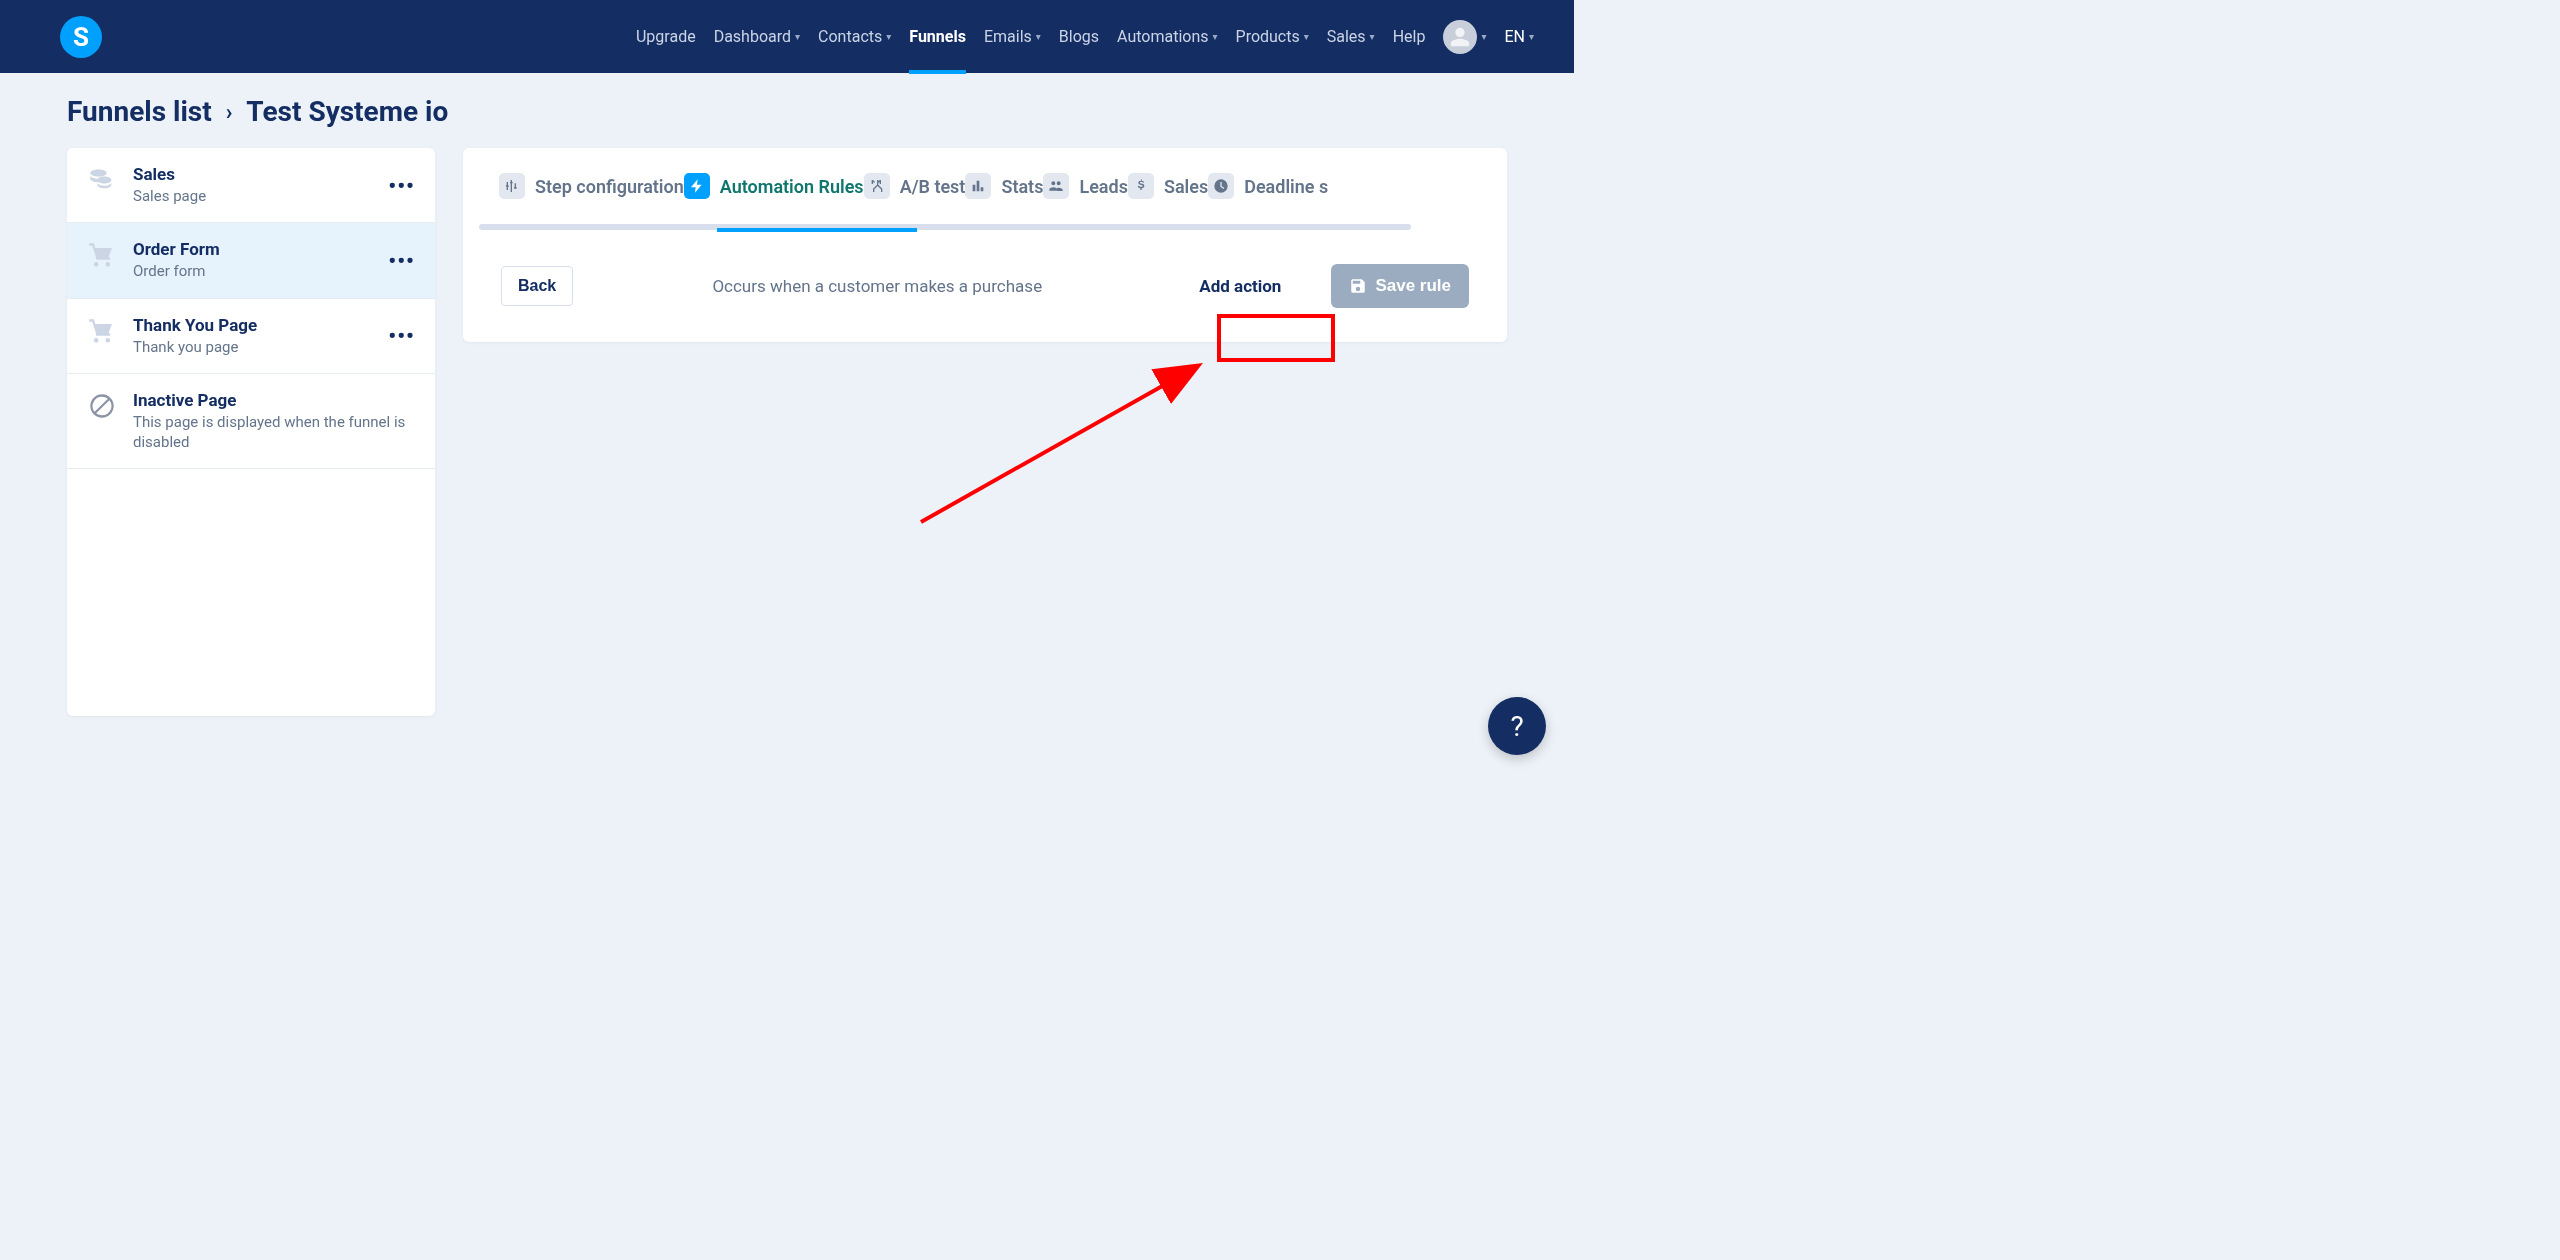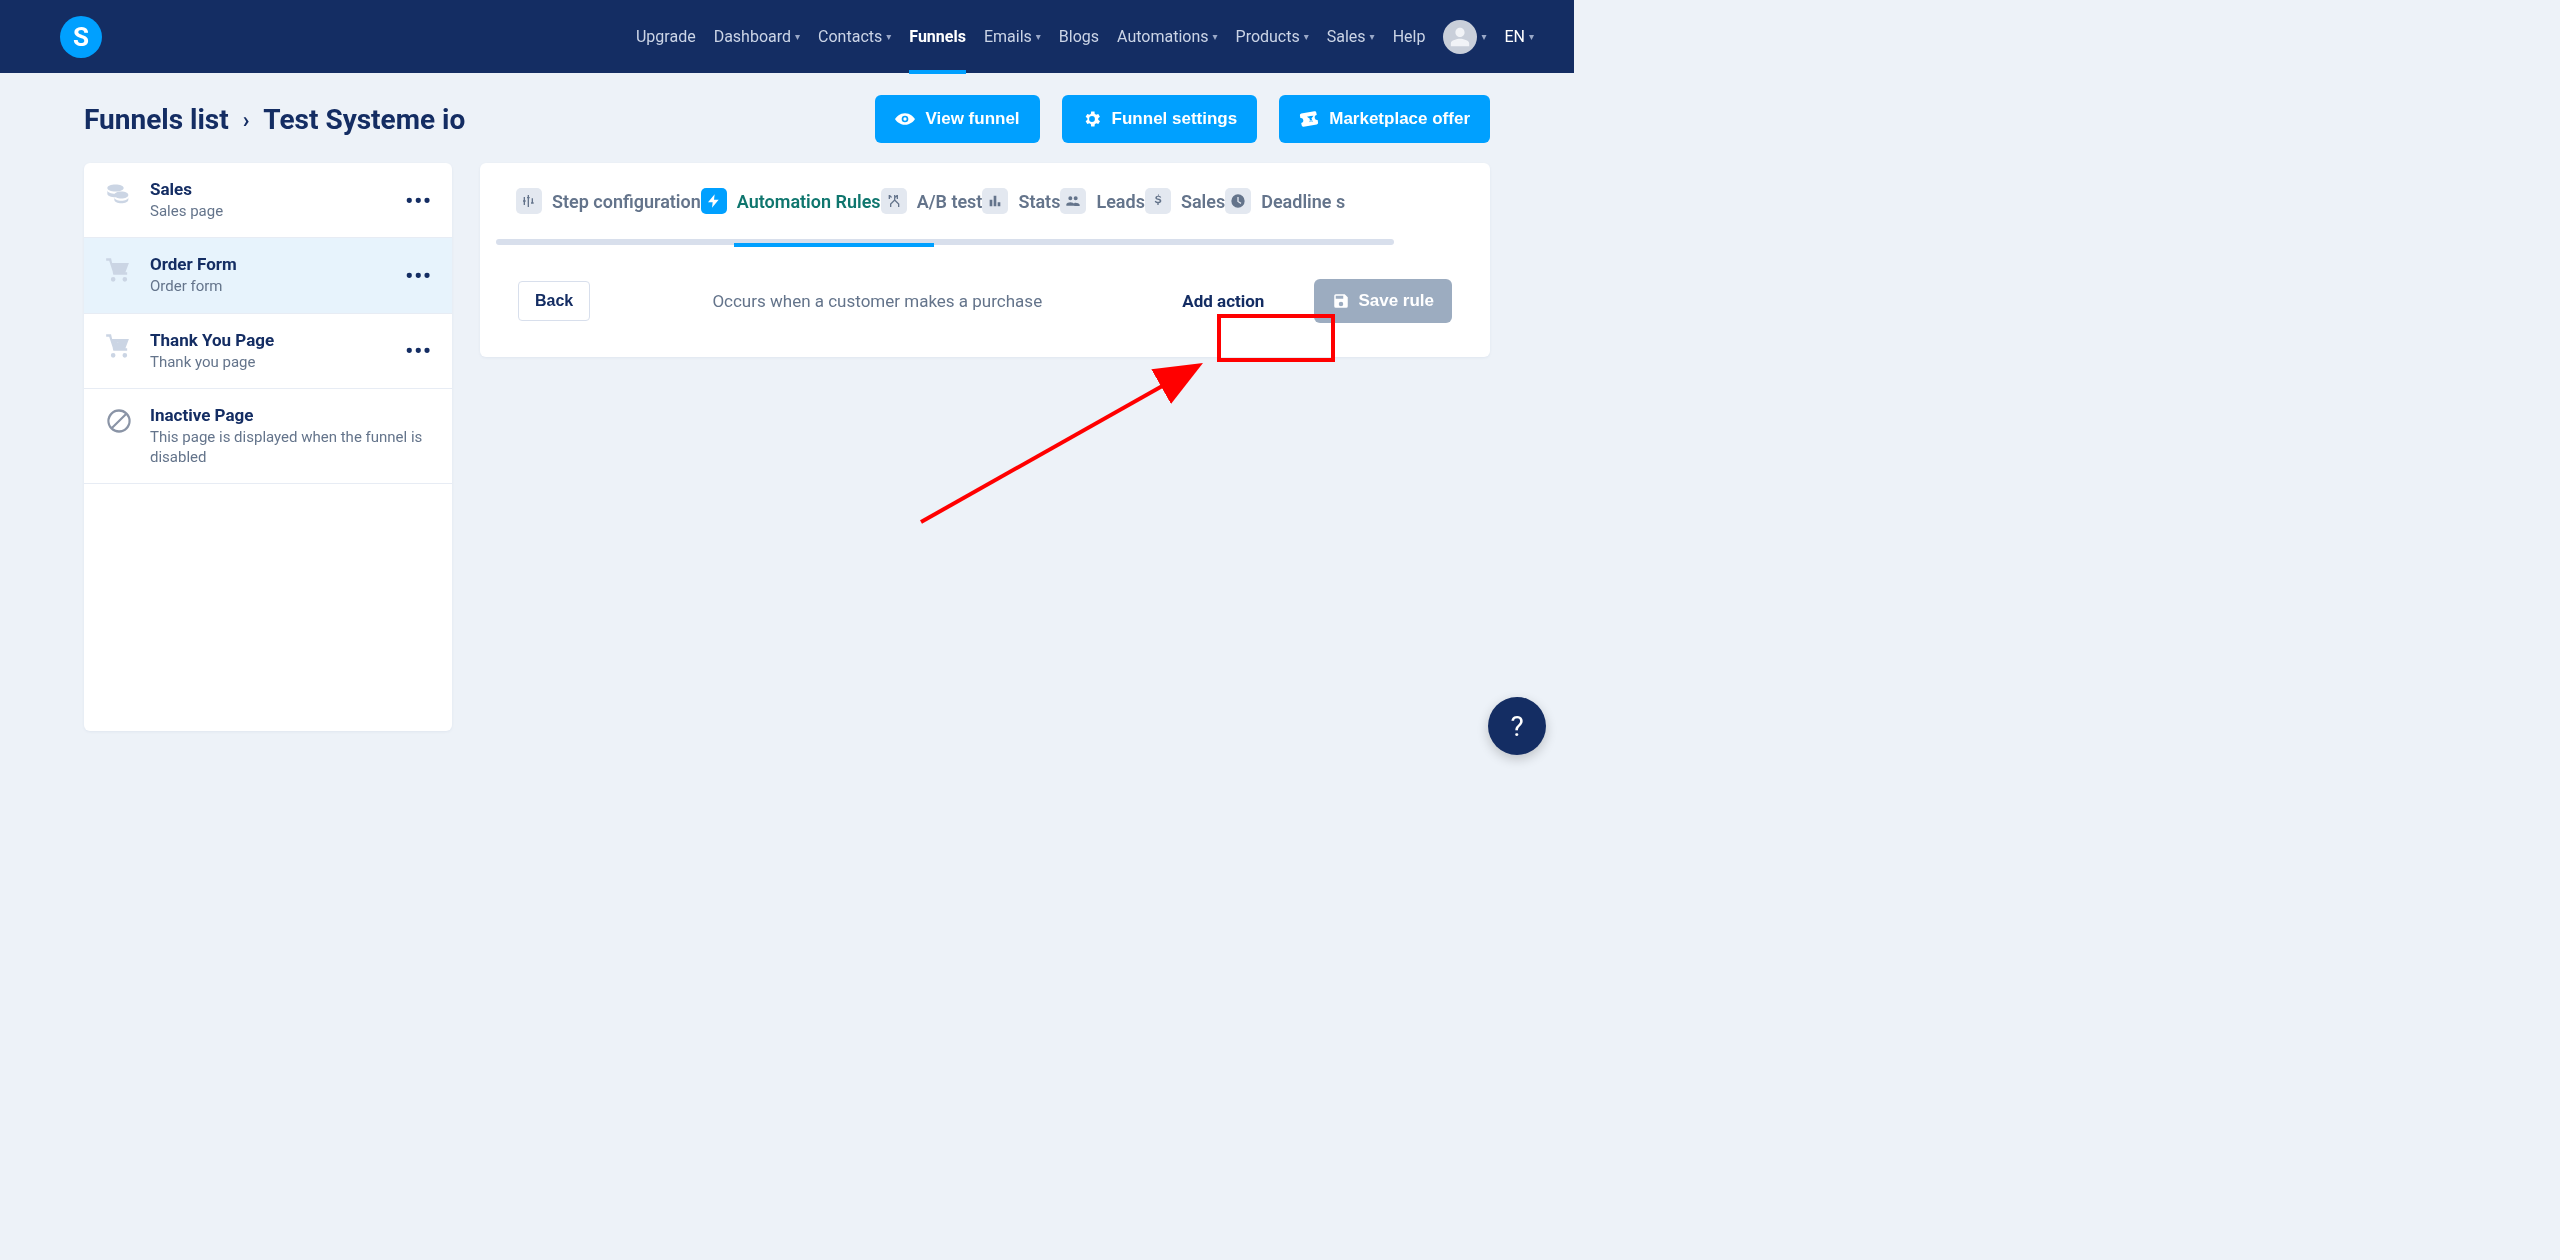--- a/index.html
+++ b/index.html
@@ -80,21 +80,21 @@
       background: #c9cfda;
       display: flex;
       align-items: center;
       justify-content: center;
     }
     .avatar svg { width: 22px; height: 22px; fill: #f1f3f7; }
     .lang { color: #fff; font-size: 16px; display: flex; align-items: center; gap: 4px; cursor:pointer;}
 
     
     .page {
-      padding: 22px 84px;
+      padding: 22px 67px;
     }
     .page-head {
       display: flex;
       align-items: center;
       margin-bottom: 20px;
     }
     .breadcrumb {
       display: flex;
       align-items: center;
       gap: 14px;
@@ -374,40 +374,20 @@
 </div>
 
 <div class="page">
 
   <div class="page-head">
     <div class="breadcrumb">
       <span>Funnels list</span>
       <span class="breadcrumb-sep">›</span>
       <span>Test Systeme io</span>
     </div>
-    <div class="head-actions">
-      <button class="btn btn-primary">
-        <svg viewBox="0 0 24 24">
-            <path d="M12 5C6 5 1.7 9.1 0 12c1.7 2.9 6 7 12 7s10.3-4.1 12-7c-1.7-2.9-6-7-12-7zm0 11a4 4 0 110-8 4 4 0 010 8zm0-6a2 2 0 100 4 2 2 0 000-4z"></path>
-          </svg>
-        <span>View funnel</span>
-      </button>
-      <button class="btn btn-primary">
-        <svg viewBox="0 0 24 24">
-            <path d="M19.4 13l.1-1-.1-1 2.1-1.6-2-3.5-2.5 1a7 7 0 00-1.7-1L15 3h-4l-.4 2.9a7 7 0 00-1.7 1l-2.5-1-2 3.5L6.5 11l-.1 1 .1 1-2.1 1.6 2 3.5 2.5-1c.5.4 1.1.8 1.7 1L11 21h4l.4-2.9c.6-.2 1.2-.6 1.7-1l2.5 1 2-3.5L19.4 13zM12 15.5A3.5 3.5 0 1112 8.5a3.5 3.5 0 010 7z"></path>
-          </svg>
-        <span>Funnel settings</span>
-      </button>
-      <button class="btn btn-primary">
-        <svg viewBox="0 0 24 24">
-            <path d="M20 4H4a2 2 0 00-2 2v3a3 3 0 010 6v3a2 2 0 002 2h16a2 2 0 002-2v-3a3 3 0 010-6V6a2 2 0 00-2-2zm-4 10l-4 2 1-4-3-3 4-.3L12 5l2 3.7 4 .3-3 3 1 4-4-2z" transform="rotate(-10 12 12)"></path>
-          </svg>
-        <span>Marketplace offer</span>
-      </button>
-    </div>
   </div>
 
   <div class="columns">
 
     <div class="sidebar">
       <div class="step-list">
 
         <div class="step-item">
           <div class="step-icon">
             <svg viewBox="0 0 24 24">

